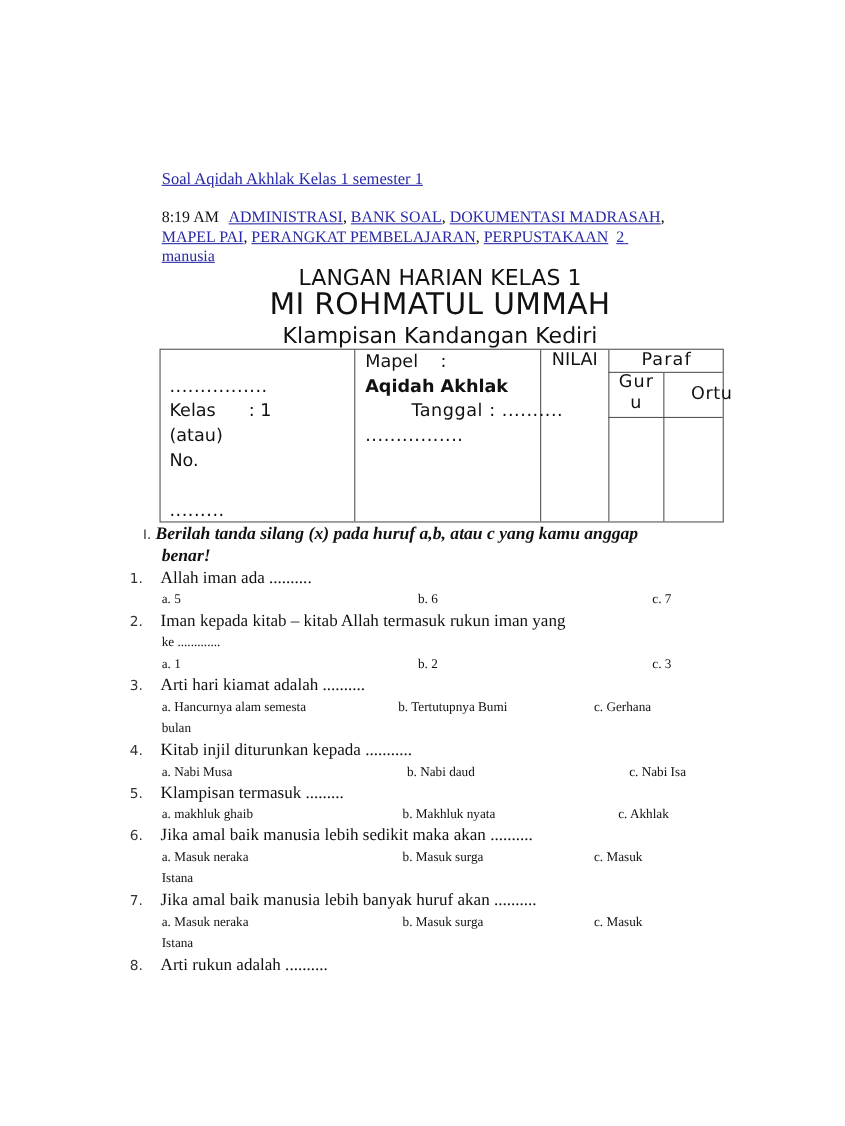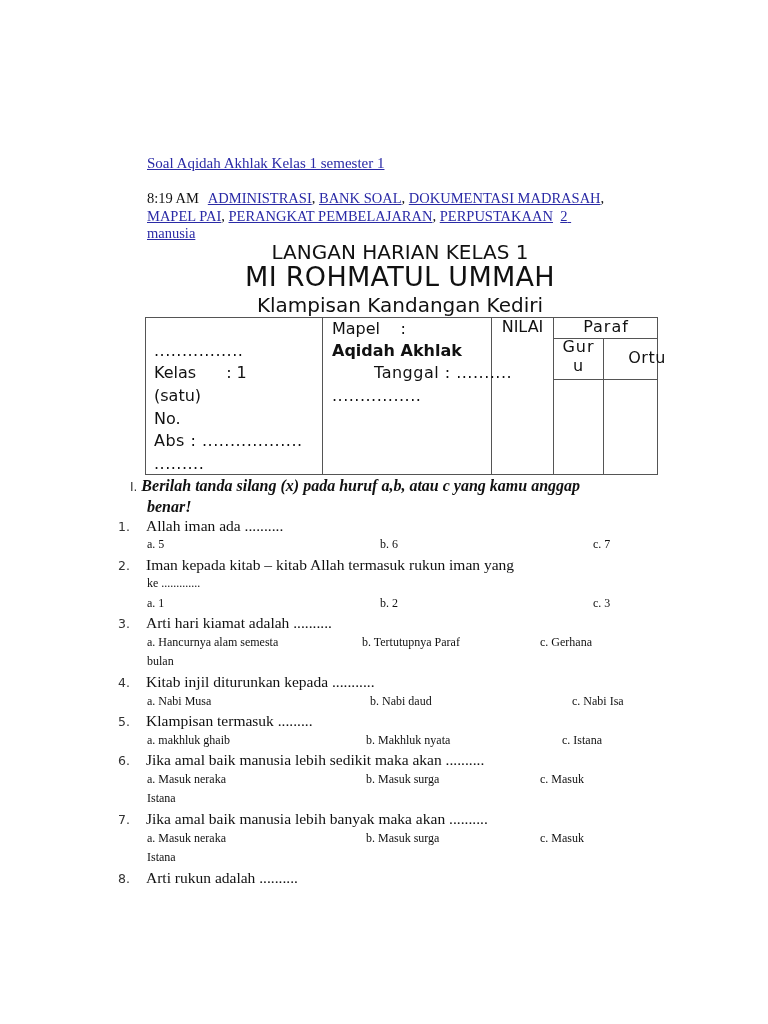--- a/index.html
+++ b/index.html
@@ -56,23 +56,22 @@
   <div class="vline" style="left:345px"></div>
   <div class="vline" style="left:407px"></div>
   <div class="vline" style="left:457px; top:21px"></div>
   <div class="hline" style="left:407px; right:0; top:20px"></div>
   <div class="hline" style="left:407px; right:0; top:61px"></div>
 
   <div class="cell-text dots" style="left:8px; top:22px;">................</div>
   <div class="cell-text" style="left:8px; top:44px;">
     <span>Kelas</span><span style="display:inline-block;width:30px"></span><span>: 1</span>
   </div>
-  <div class="cell-text" style="left:8px; top:67px;">(satu)</div>
+  <div class="cell-text" style="left:8px; top:67px;">(atau)</div>
   <div class="cell-text" style="left:8px; top:90px;">No.</div>
-  <div class="cell-text dots" style="left:8px; top:112px;">Abs : ..................</div>
   <div class="cell-text dots" style="left:8px; top:135px;">.........</div>
 
   <div class="cell-text" style="left:186px; top:0px; white-space:pre;">Mapel    :</div>
   <div class="cell-text" style="left:186px; top:22px; font-weight:bold;">Aqidah Akhlak</div>
   <div class="cell-text dots" style="left:186px; top:44px;margin-left:42px;">Tanggal : ..........</div>
   <div class="cell-text dots" style="left:186px; top:67px;">................</div>
 
   <div class="cell-text" style="left:346px; width:61px; top:-2px; text-align:center;">NILAI</div>
   <div class="cell-text" style="left:408px; width:104px; top:-2px; text-align:center; letter-spacing:1px;">Paraf</div>
   <div class="cell-text" style="left:408px; width:49px; top:19px; text-align:center; line-height:19px; letter-spacing:1px;">
@@ -95,40 +94,40 @@
   <div class="opt" style="left:593px; top:535px">c.  7</div>
 
   <div class="q" style="top:555px"><span class="n">2.</span><span>Iman kepada kitab – kitab Allah termasuk rukun iman yang</span></div>
   <div class="opt" style="left:147px; top:574px">ke .............</div>
   <div class="opt" style="left:147px; top:594px">a.  1</div>
   <div class="opt" style="left:380px; top:594px">b.  2</div>
   <div class="opt" style="left:593px; top:594px">c.  3</div>
 
   <div class="q" style="top:613px"><span class="n">3.</span><span>Arti hari kiamat adalah ..........</span></div>
   <div class="opt" style="left:147px; top:633px">a.  Hancurnya alam semesta</div>
-  <div class="opt" style="left:362px; top:633px">b.  Tertutupnya Paraf</div>
+  <div class="opt" style="left:362px; top:633px">b.  Tertutupnya Bumi</div>
   <div class="opt" style="left:540px; top:633px">c.  Gerhana</div>
   <div class="opt" style="left:147px; top:652px">bulan</div>
 
   <div class="q" style="top:672px"><span class="n">4.</span><span>Kitab injil diturunkan kepada ...........</span></div>
   <div class="opt" style="left:147px; top:692px">a.  Nabi Musa</div>
   <div class="opt" style="left:370px; top:692px">b.  Nabi daud</div>
   <div class="opt" style="left:572px; top:692px">c.  Nabi Isa</div>
 
   <div class="q" style="top:711px"><span class="n">5.</span><span>Klampisan termasuk .........</span></div>
   <div class="opt" style="left:147px; top:731px">a.  makhluk ghaib</div>
   <div class="opt" style="left:366px; top:731px">b.  Makhluk nyata</div>
-  <div class="opt" style="left:562px; top:731px">c.  Istana</div>
+  <div class="opt" style="left:562px; top:731px">c.  Akhlak</div>
 
   <div class="q" style="top:750px"><span class="n">6.</span><span>Jika amal baik manusia lebih sedikit maka akan ..........</span></div>
   <div class="opt" style="left:147px; top:770px">a.  Masuk neraka</div>
   <div class="opt" style="left:366px; top:770px">b.  Masuk surga</div>
   <div class="opt" style="left:540px; top:770px">c.  Masuk</div>
   <div class="opt" style="left:147px; top:789px">Istana</div>
 
-  <div class="q" style="top:809px"><span class="n">7.</span><span>Jika amal baik manusia lebih banyak maka akan ..........</span></div>
+  <div class="q" style="top:809px"><span class="n">7.</span><span>Jika amal baik manusia lebih banyak huruf akan ..........</span></div>
   <div class="opt" style="left:147px; top:829px">a.  Masuk neraka</div>
   <div class="opt" style="left:366px; top:829px">b.  Masuk surga</div>
   <div class="opt" style="left:540px; top:829px">c.  Masuk</div>
   <div class="opt" style="left:147px; top:848px">Istana</div>
 
   <div class="q" style="top:868px"><span class="n">8.</span><span>Arti rukun adalah ..........</span></div>
 </div>
 
 </body></html>

